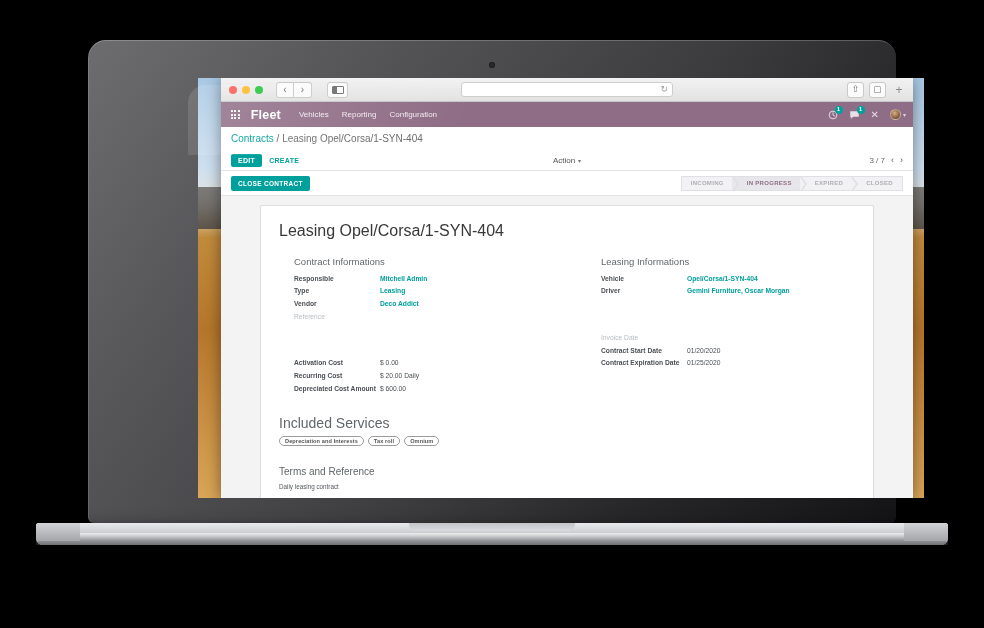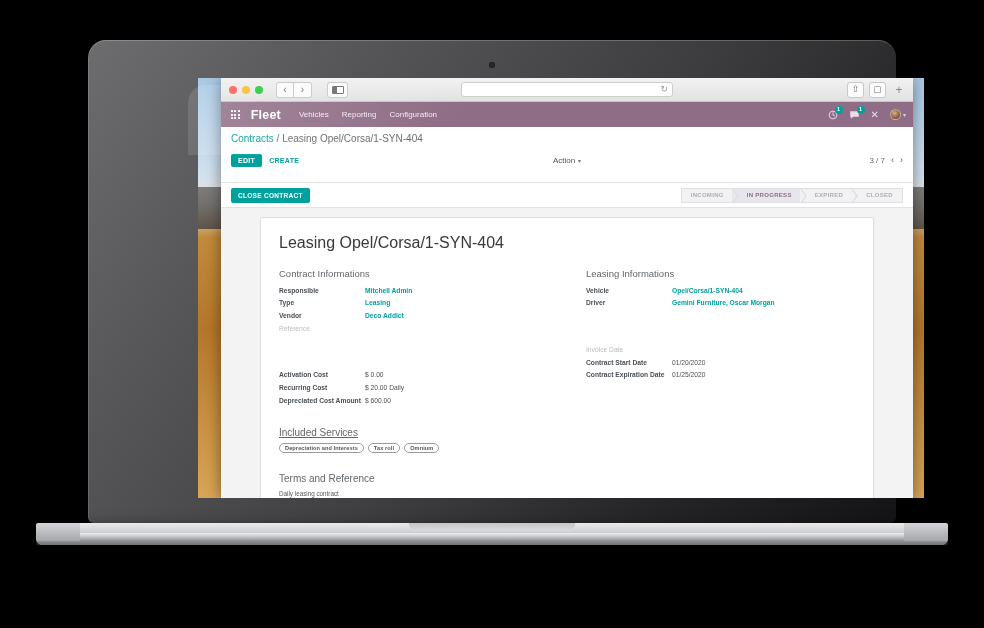--- a/index.html
+++ b/index.html
@@ -112,21 +112,21 @@
     display:flex;align-items:center;justify-content:center; padding:0 1.5px;
   }
   .avatar{
     width:11px;height:11px;border-radius:50%;
     background:radial-gradient(circle at 40% 35%, #d8b08a, #8a5f3d 60%, #4a3020);
     border:1px solid rgba(255,255,255,.45);
   }
   .caret{ font-size:6px; color:#e2d3de; margin-left:2px;}
 
   
-  .cp{ background:#fff; border-bottom:1px solid #e3e3e3; padding:6px 10px 12px 10px; }
+  .cp{ background:#fff; border-bottom:1px solid #e3e3e3; padding:6px 10px 0 10px; }
   .crumb{ font-size:10px; color:#6b6b6b; margin-bottom:6px; }
   .crumb a{ color:#00a09d; text-decoration:none; }
   .cp-row{ display:flex; align-items:center; height:20px; position:relative; }
   .btn-edit{
     background:#00a09d; color:#fff; font-size:7px; font-weight:bold; letter-spacing:.3px;
     padding:3px 7px; border-radius:2px; border:none;
   }
   .btn-create{
     background:transparent; color:#00a09d; font-size:7px; font-weight:bold;
     letter-spacing:.3px; padding:3px 7px; border:none;
@@ -172,21 +172,21 @@
 
   
   .content{ flex:1; background:#f3f3f3; padding:9px 0 0 0; overflow:hidden; position:relative;}
   .sheet{
     width:614px; margin:0 auto; background:#fff; border:1px solid #dedede;
     border-radius:2px; padding:16px 18px 20px 18px; min-height:330px;
     box-shadow:0 1px 2px rgba(0,0,0,.04);
   }
   .rec-title{ font-size:16px; color:#393939; font-weight:normal; margin-bottom:16px; }
   .cols{ display:flex; gap:38px; }
-  .col{ flex:1; }
+  .col{ flex:1;margin-left:15px; }
   .grp-title{ font-size:9.5px; color:#62676b; margin-bottom:5px; font-weight:normal; }
   table.fields{ border-collapse:collapse; width:100%; }
   table.fields td{ padding:1.5px 0; vertical-align:top; font-size:6.7px; line-height:1.45; }
   td.lbl{ width:86px; font-weight:bold; color:#4a4f54; }
   td.lbl.muted{ font-weight:normal; color:#b8bcc0; }
   td.val{ color:#4a4f54; }
   td.val a{ color:#00a09d; font-weight:bold; text-decoration:none;}
   .spacer-block{ height:34px; }
   .sec-gap{ height:20px; }
   .tags{ display:flex; gap:4px; flex-wrap:wrap; margin-top:2px;}
@@ -421,21 +421,21 @@
                       <td class="lbl">Contract Expiration Date</td>
                       <td class="val">01/25/2020</td>
                     </tr>
                   </tbody>
                     </table>
                 </div>
 
               </div>
 
               <div class="sec-gap"></div>
-              <div class="grp-title" style="font-size:10px;text-decoration:underline;">Included Services</div>
+              <div class="grp-title" style="font-size:14px;">Included Services</div>
               <div class="tags">
                 <span class="tag">Depreciation and Interests</span>
                 <span class="tag">Tax roll</span>
                 <span class="tag">Omnium</span>
               </div>
 
               <div class="sec-gap"></div>
               <div class="terms-title">Terms and Reference</div>
               <div class="terms-body">Daily leasing contract</div>
             </div>

